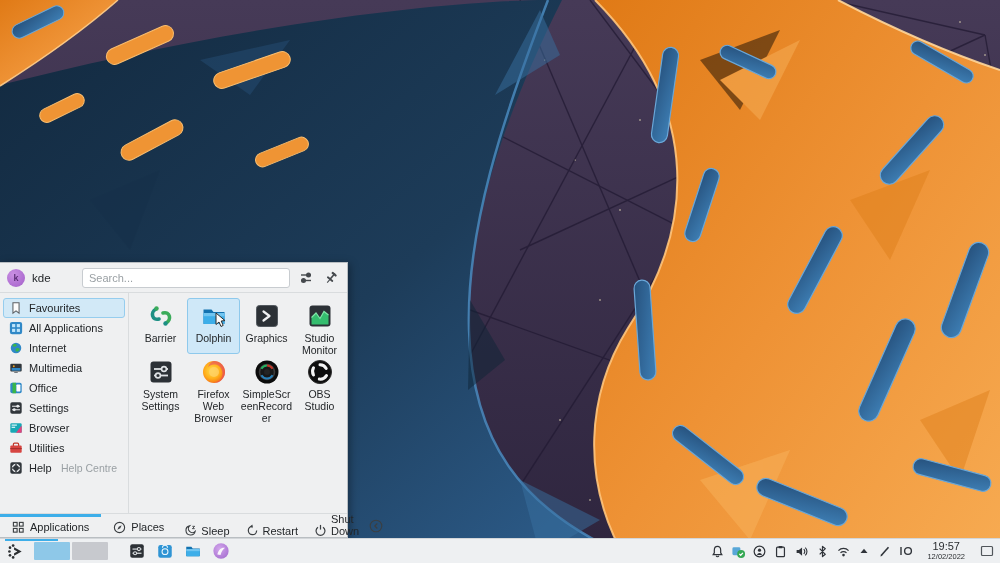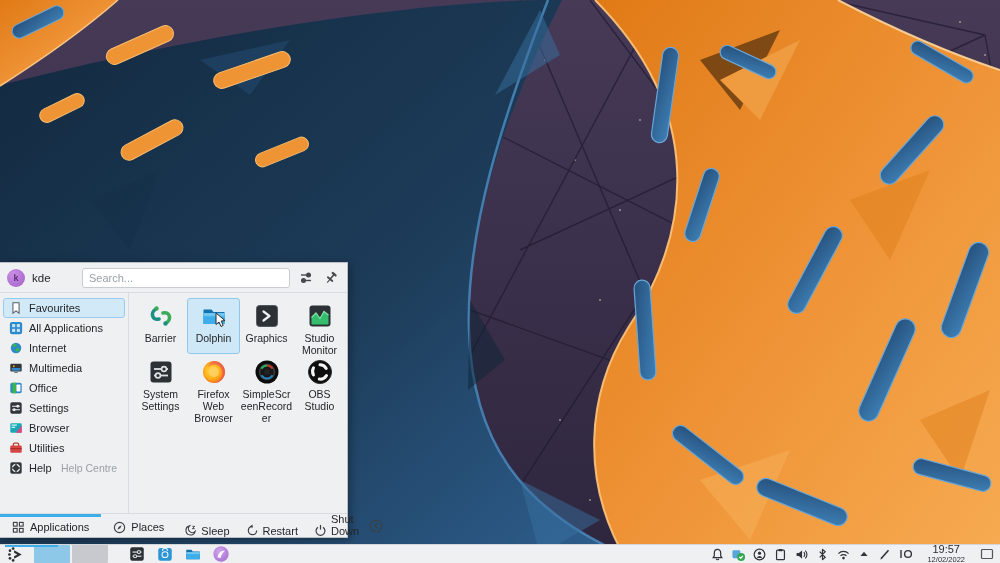--- a/index.html
+++ b/index.html
@@ -4,21 +4,21 @@
 <style>
   * { margin:0; padding:0; box-sizing:border-box; }
   html,body { width:1000px; height:563px; overflow:hidden; font-family:"Liberation Sans", sans-serif; }
   body { position:relative; background:#372c45; color:#232629; }
 
   
   #wallpaper { position:absolute; inset:0; z-index:0; }
 
   
   #taskbar {
-    position:absolute; left:0; right:0; bottom:0; height:19px; z-index:5;
+    position:absolute; left:0; right:0; bottom:0; height:25px; z-index:5;
     background:#eef0f2; border-top:1px solid #d3d6d9;
     display:flex; align-items:center; padding:0 6px; gap:7px;
   }
   #launcher-active-line { position:absolute; top:0; left:5px; width:53px; height:2px; background:#3daee9; }
   .tb-icon { width:19px; height:19px; display:flex; align-items:center; justify-content:center; flex:none; }
   #pager { display:flex; gap:2px; flex:none; margin-left:2px; }
   .pager-cell { width:36px; height:18px; border-radius:1px; }
   .pager-cell.current { background:#8ec8e8; }
   .pager-cell.other { background:#c7c9ce; }
   #task-icons { display:flex; gap:9px; margin-left:12px; }

